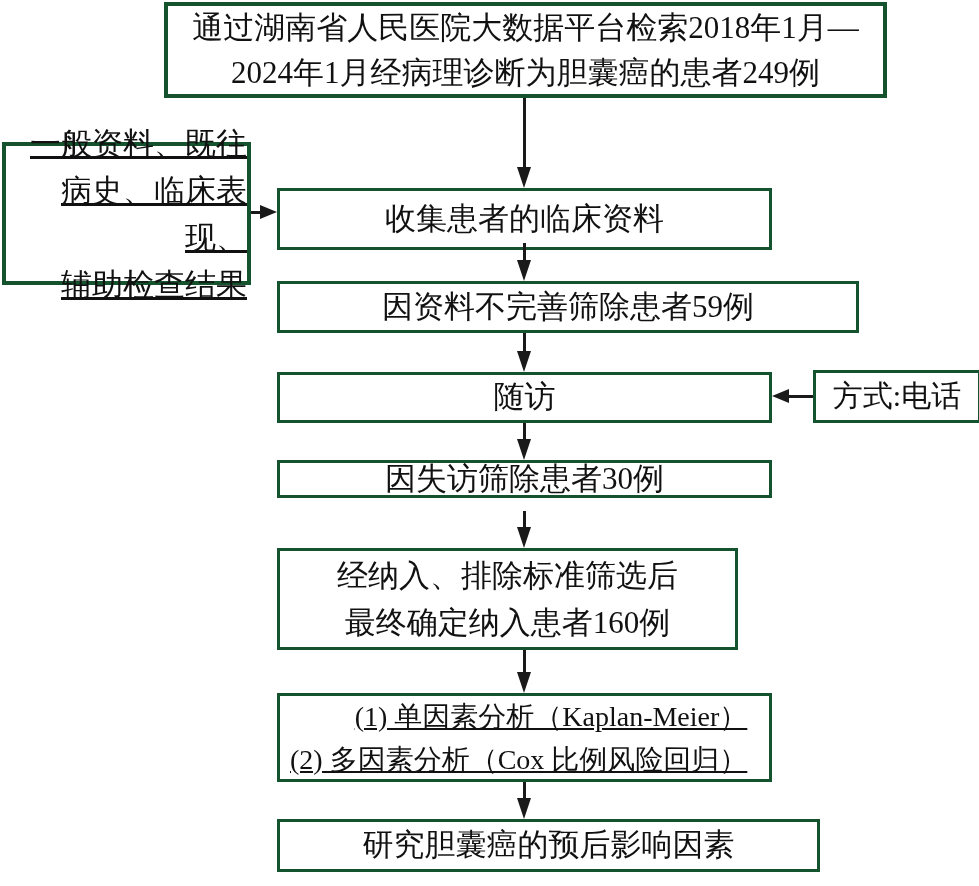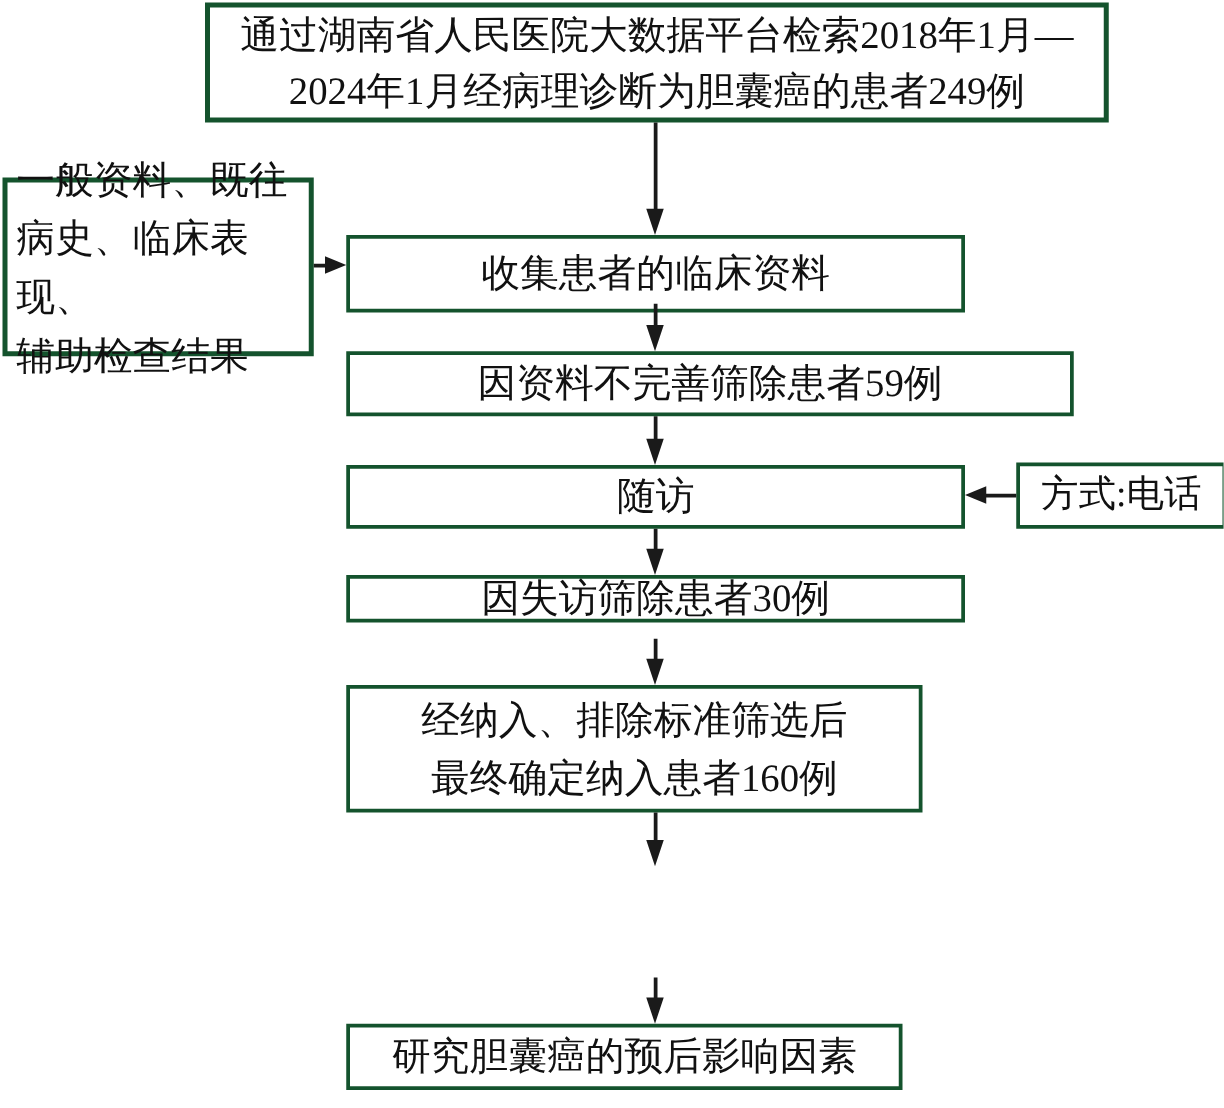--- a/index.html
+++ b/index.html
@@ -24,33 +24,34 @@
     display: flex;
     align-items: center;
     justify-content: center;
     text-align: center;
     white-space: pre-line;
     line-height: 1.42;
   }
   .box.thick { border-width: 4px; }
   .box.left-text {
     justify-content: flex-start;
-    text-align: left;
+    text-align: right;
+    text-decoration: underline;
   }
   
   #box-source      { left: 164px; top: 2px;   width: 723px; height: 96px;  font-size: 31px; line-height: 45px; }
   #box-side-input  { left: 2px;   top: 142px; width: 249px; height: 143px; font-size: 31px; line-height: 47px; padding-left: 7px; }
   #box-collect     { left: 277px; top: 188px; width: 495px; height: 62px;  font-size: 31px; }
   #box-exclude59   { left: 277px; top: 281px; width: 582px; height: 52px;  font-size: 31px; }
   #box-followup    { left: 277px; top: 372px; width: 495px; height: 51px;  font-size: 31px; }
   #box-phone       { left: 813px; top: 370px; width: 168px; height: 53px;  font-size: 30px; }
   #box-exclude30   { left: 277px; top: 460px; width: 495px; height: 38px;  font-size: 31px; }
   #box-final160    { left: 277px; top: 548px; width: 461px; height: 102px; font-size: 31px; line-height: 47px; }
   #box-analysis    { left: 277px; top: 693px; width: 495px; height: 89px;  font-size: 28px; line-height: 43px; padding-left: 10px; }
-  #box-outcome     { left: 277px; top: 819px; width: 445px; height: 53px;  font-size: 31px; }
+  #box-outcome     { left: 277px; top: 819px; width: 543px; height: 53px;  font-size: 31px; }
   
   .vline {
     position: absolute;
     width: 3px;
     background: #1a1a1a;
     left: 523px;
   }
   .vhead {
     position: absolute;
     width: 0; height: 0;
@@ -97,20 +98,22 @@
 
   <div class="box" id="box-followup">随访</div>
 
   <div class="box" id="box-phone">方式:电话</div>
 
   <div class="box" id="box-exclude30">因失访筛除患者30例</div>
 
   <div class="box" id="box-final160">经纳入、排除标准筛选后
 最终确定纳入患者160例</div>
 
+  <div class="box left-text" id="box-analysis">(1) 单因素分析（Kaplan-Meier）
+(2) 多因素分析（Cox 比例风险回归）</div>
 
   <div class="box" id="box-outcome">研究胆囊癌的预后影响因素</div>
 
   <div>
     <div class="vline" style="top:98px; height:70px;"></div>
     <div class="vhead" style="top:167px;"></div>
   </div>
 
   <div>
     <div class="vline" style="top:243px; height:18px;"></div>

